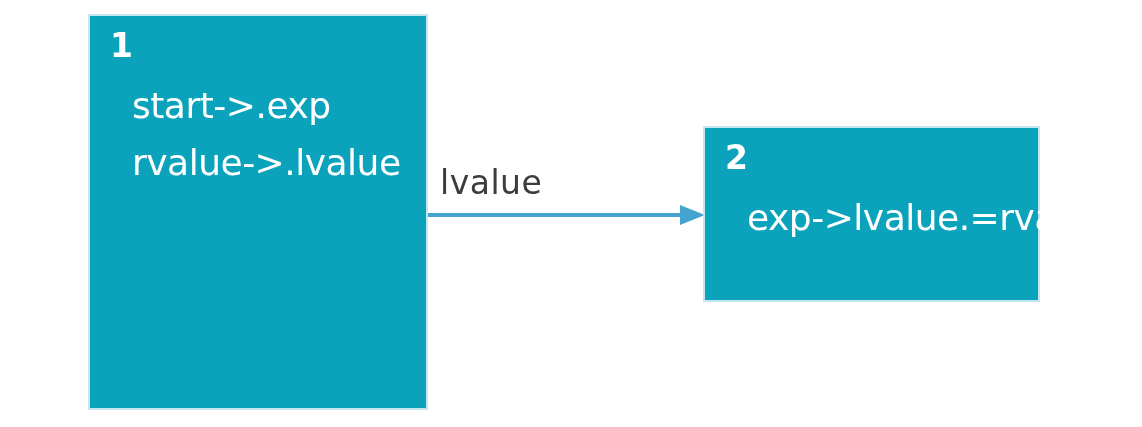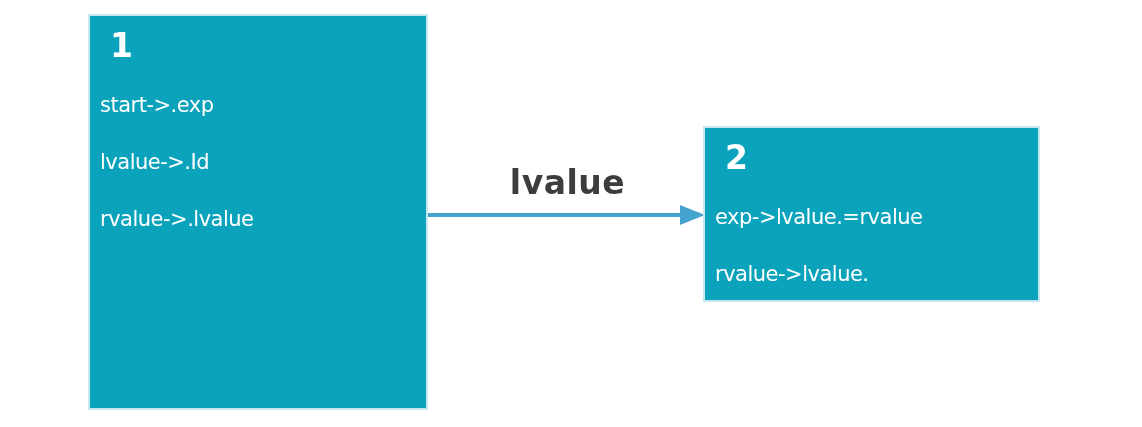--- a/index.html
+++ b/index.html
@@ -33,64 +33,61 @@
   .state-number{
     font-size:33px;
     line-height:40px;
     margin-left:10px;
     margin-bottom:11px;
     font-weight:bold;
     letter-spacing:1px;
   }
   .grammar-lines{display:block;}
   .grammar-line{
-    font-size:21px;
+    font-size:36px;
     line-height:57px;
     white-space:nowrap;
     letter-spacing:-0.5px;
+    margin-left:32px;
   }
   .transition{
     position:absolute;
     left:428px;top:200px;
     width:277px;height:30px;
   }
   .transition line{stroke:var(--arrow);stroke-width:4;}
   .transition polygon{fill:var(--arrow);}
   .transition-label{
     position:absolute;
     left:440px;top:163px;
     width:255px;
-    text-align:center;
     font-size:33px;
     color:var(--edge-label);
     letter-spacing:0.5px;
-    font-weight:bold;
   }
 </style>
 </head>
 <body>
 
 <div class="canvas">
 
   <div class="state-box s1">
     <div class="state-number">1</div>
     <div class="grammar-lines">
         <div class="grammar-line">start-&gt;.exp</div>
-        <div class="grammar-line">lvalue-&gt;.Id</div>
         <div class="grammar-line">rvalue-&gt;.lvalue</div>
       </div>
   </div>
 
   <svg class="transition" viewBox="0 0 277 30" xmlns="http://www.w3.org/2000/svg">
     <line x1="0" y1="15" x2="254" y2="15"></line>
     <polygon points="252,5 252,25 277,15"></polygon>
   </svg>
   <div class="transition-label">lvalue</div>
 
   <div class="state-box s2">
     <div class="state-number">2</div>
     <div class="grammar-lines">
         <div class="grammar-line">exp-&gt;lvalue.=rvalue</div>
-        <div class="grammar-line">rvalue-&gt;lvalue.</div>
       </div>
   </div>
 
 </div>
 
 </body></html>

